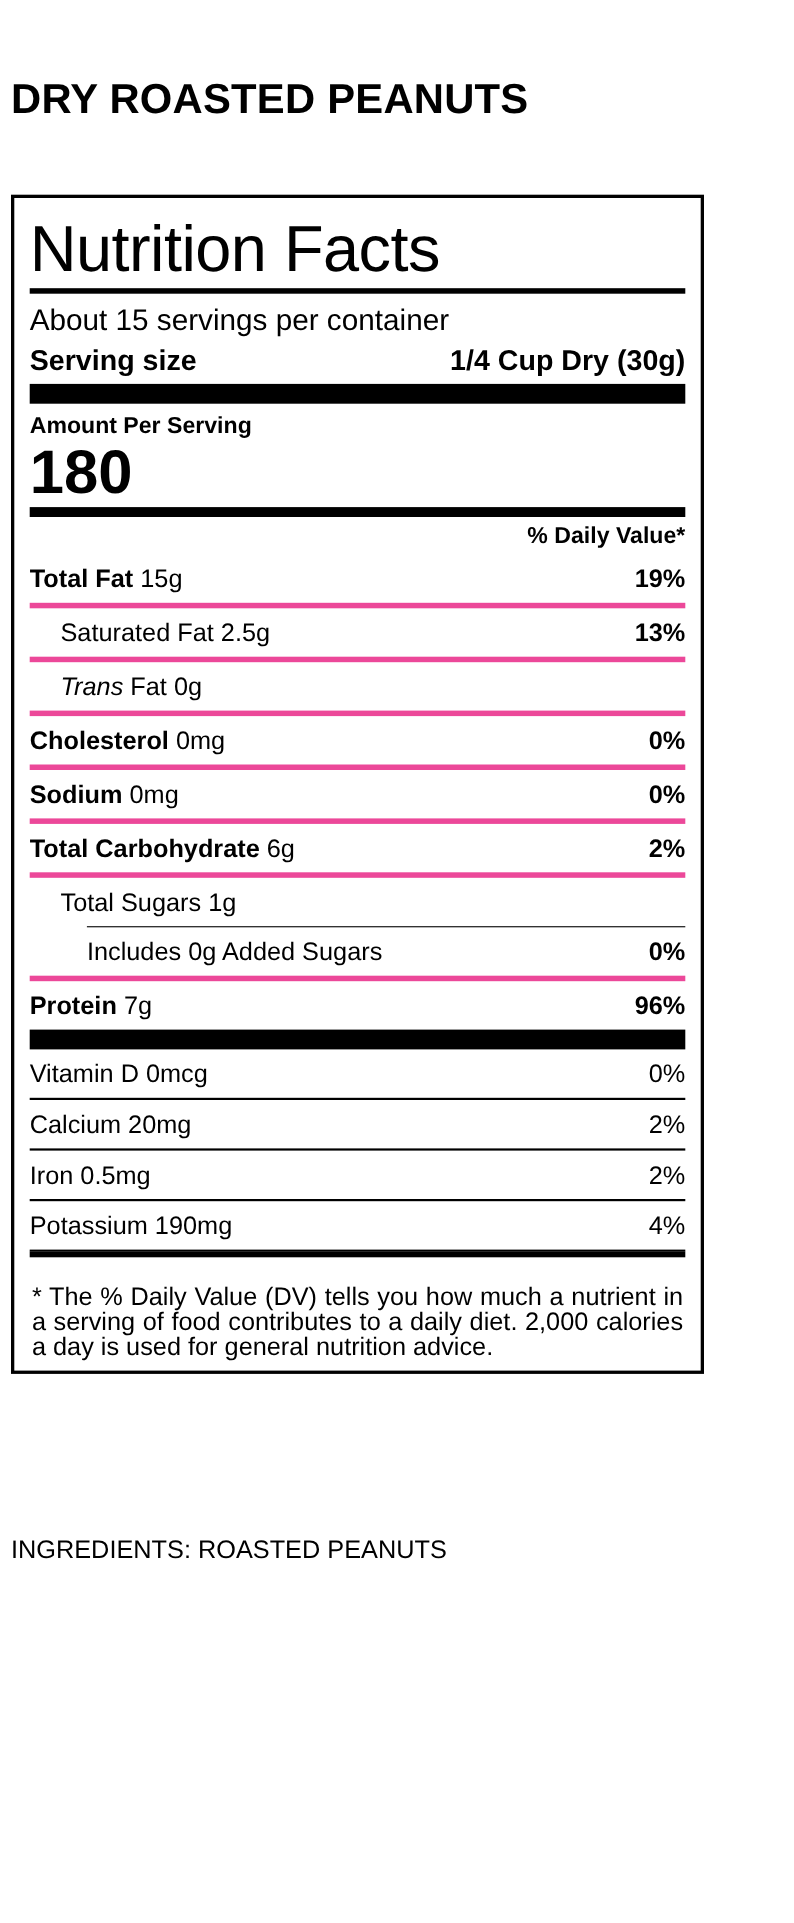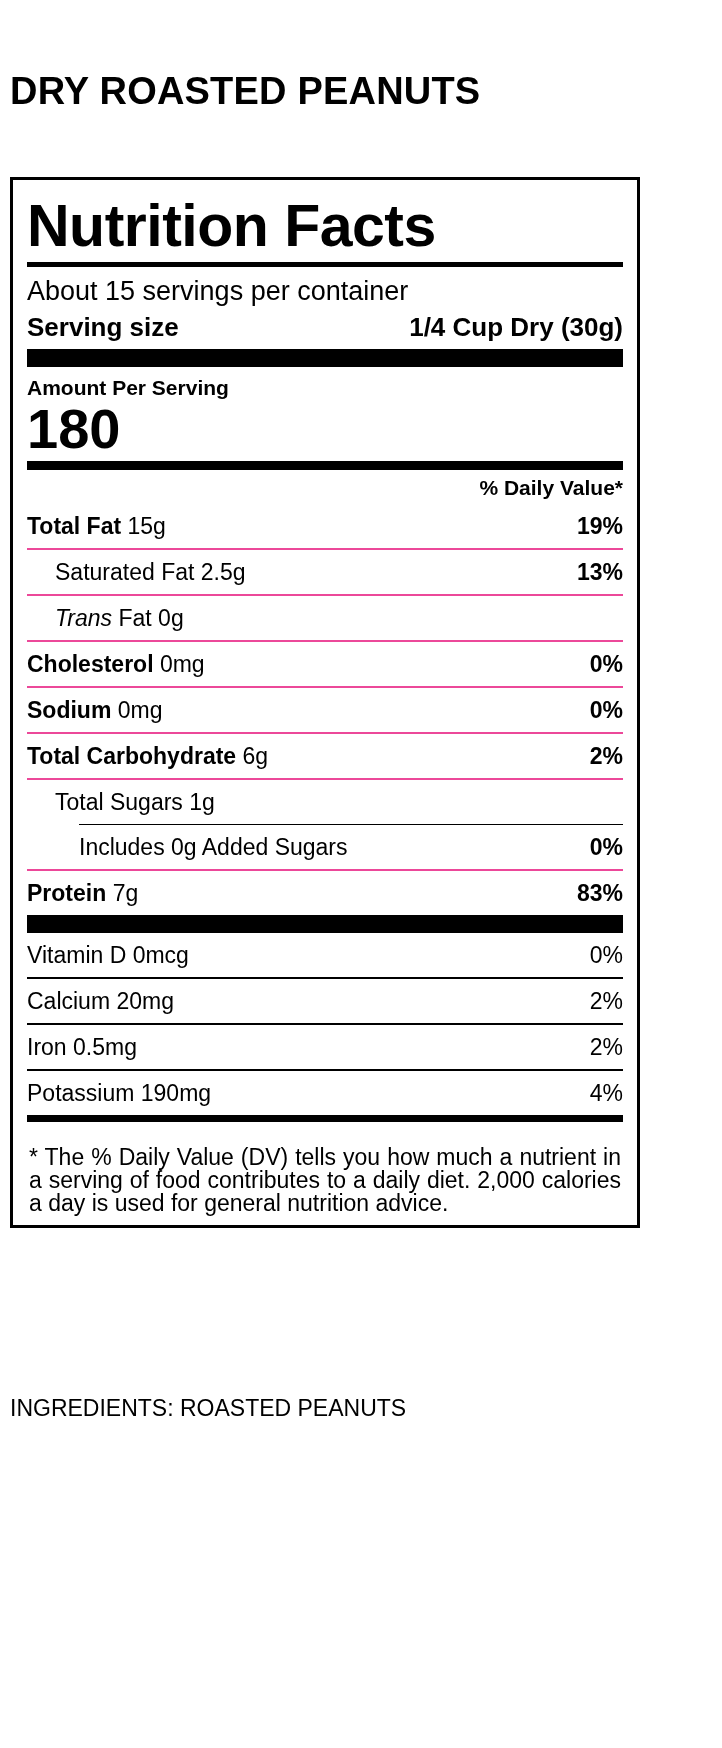--- a/index.html
+++ b/index.html
@@ -37,21 +37,21 @@
     left: 10px;
     top: 152px;
     width: 630px;
     border: 3px solid #000;
     box-sizing: border-box;
     padding: 0 14px 10px 14px;
     background: #fff;
   }
   .nf-title {
     font-size: 59px;
-    font-weight: bold;
+    font-weight: normal;
     line-height: 68px;
     letter-spacing: -0.5px;
     margin-top: 12px;
     margin-bottom: 2px;
     white-space: nowrap;
   }
   .rule-med { border-bottom: 5px solid #000; }
   .rule-thick { border-bottom: 18px solid #000; }
   .rule-mid { border-bottom: 9px solid #000; }
 
@@ -99,21 +99,21 @@
     line-height: 28px;
     padding: 4px 0 2px 0;
   }
   .nf-row {
     display: flex;
     justify-content: space-between;
     align-items: baseline;
     font-size: 23px;
     line-height: 30px;
     padding: 7px 0 7px 0;
-    border-bottom: 2px solid #ec4899;
+    border-bottom: 5px solid #ec4899;
   }
   .nf-row .nutrient { white-space: nowrap; }
   .nf-row b { font-weight: bold; }
   .nf-row .dv { font-weight: bold; white-space: nowrap; }
   .indent-1 { padding-left: 28px; }
   .indent-2 { padding-left: 52px; }
   .no-border { border-bottom: none; }
   .sub-rule {
     margin-left: 52px;
     border-bottom: 1px solid #000;
@@ -214,21 +214,21 @@
     </div>
     <div class="sub-rule"></div>
 
     <div class="nf-row indent-2">
       <span class="nutrient"><span>Includes 0g Added Sugars</span></span>
       <span class="dv">0%</span>
     </div>
 
     <div class="nf-row no-border">
       <span class="nutrient"><b>Protein</b> <span>7g</span></span>
-      <span class="dv">83%</span>
+      <span class="dv">96%</span>
     </div>
 
     <div class="rule-thick"></div>
 
     <div class="vit-row">
       <span>Vitamin D 0mcg</span>
       <span class="dv">0%</span>
     </div>
     <div class="vit-row">
       <span>Calcium 20mg</span>

